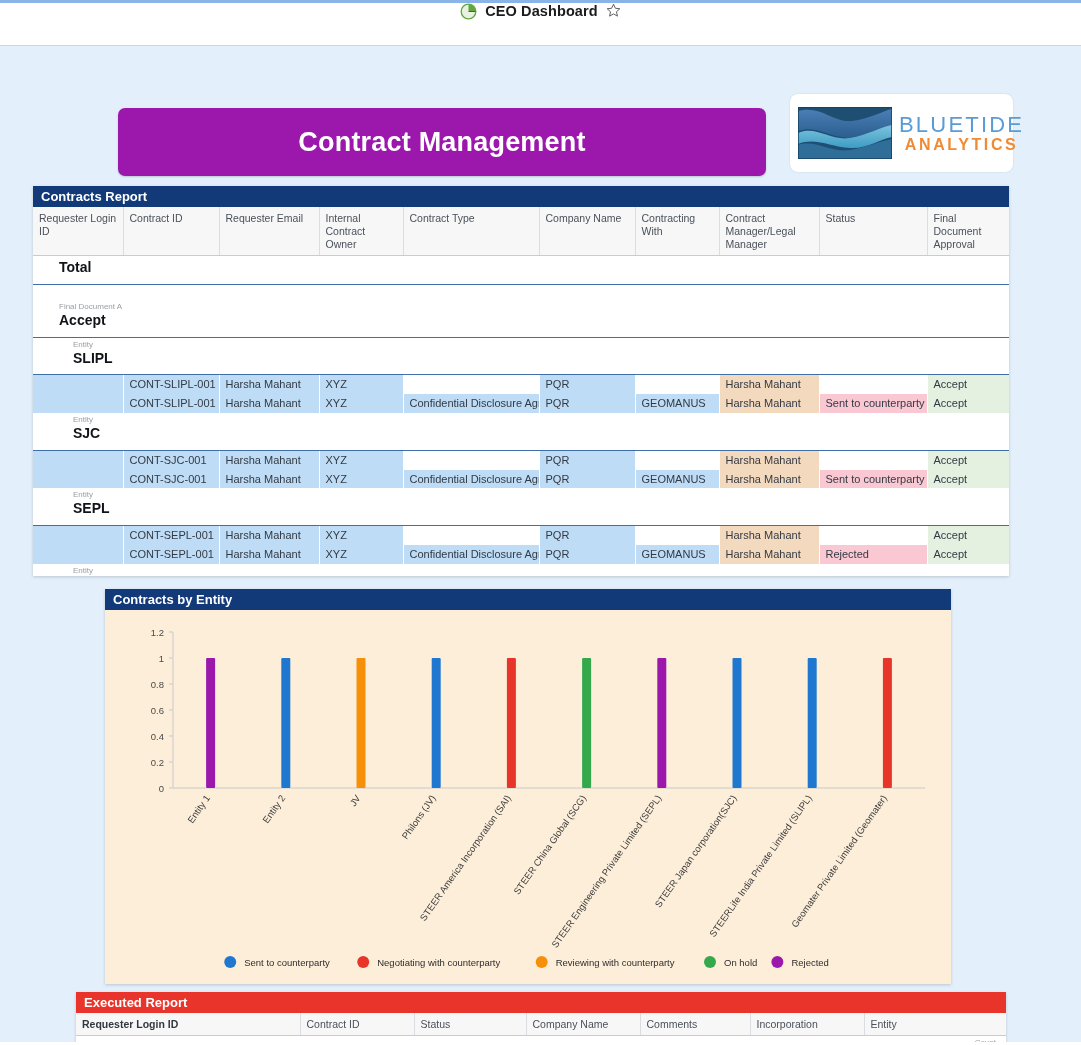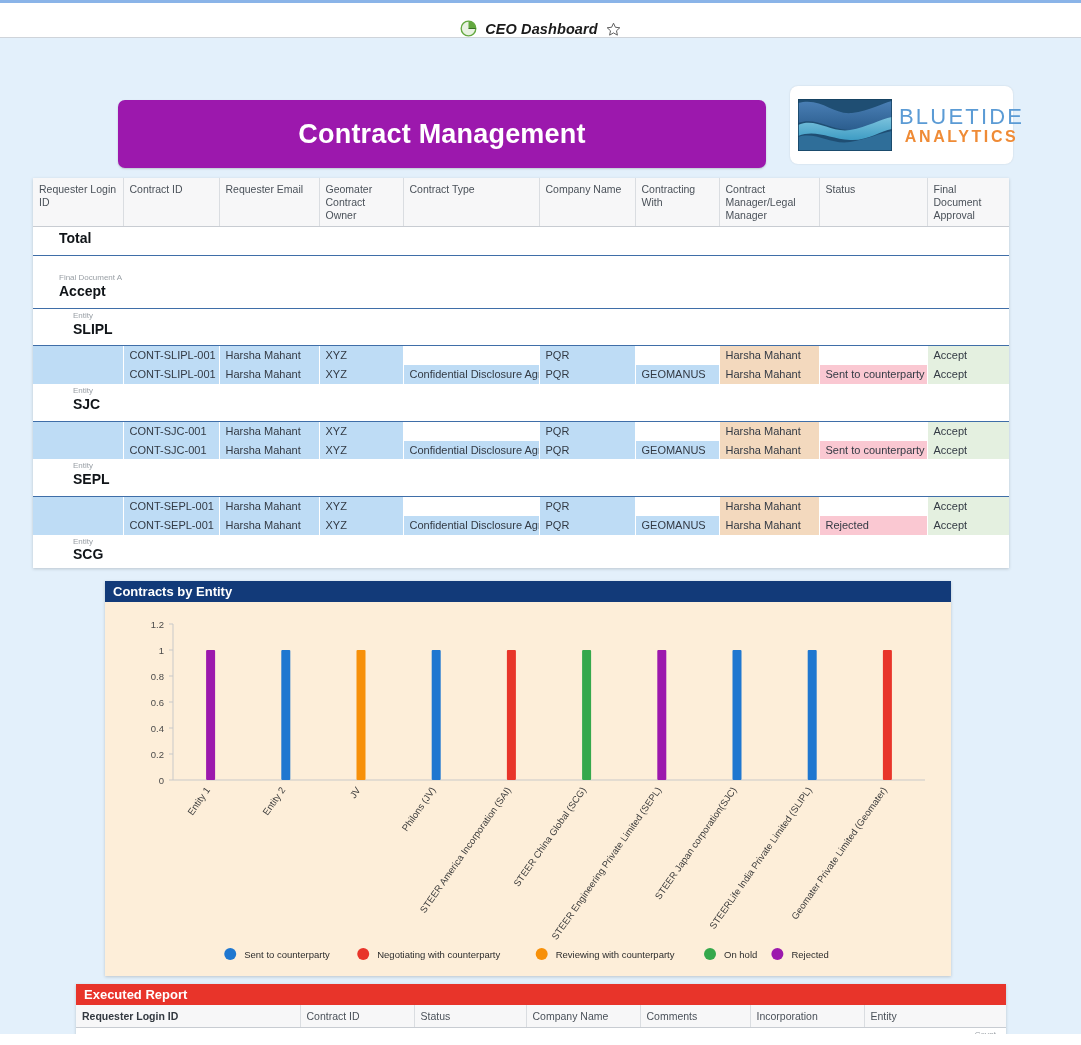--- a/index.html
+++ b/index.html
@@ -7,29 +7,28 @@
   html, body {
     margin: 0; padding: 0;
     width: 1081px; height: 1045px;
     overflow: hidden;
     font-family: "Liberation Sans", sans-serif;
     background: #ffffff;
   }
 
   
   #topbar {
-    height: 38px;
+    height: 46px;
     background: #ffffff;
     border-top: 3px solid #8ab4e8;
     border-bottom: 1px solid #cfd4da;
     display: flex;
-    align-items: flex-end;
+    align-items: flex-start;
     justify-content: center;
     gap: 8px;
-    font-style: italic;
   }
   #topbar .tab-title {
     font-size: 14.5px;
     font-weight: bold;
     color: #1b1b1b;
     letter-spacing: .1px;
   }
   .pie-icon { width: 17px; height: 17px; display: block; }
   .star-icon { width: 15px; height: 15px; display: block; }
 
@@ -253,39 +252,42 @@
         </svg>
       </span>
       <span class="words">
         <span class="w1">BLUETIDE</span>
         <span class="w2">ANALYTICS</span>
       </span>
     </div>
   </div>
 
   <div class="report" id="contracts-report">
+    <div class="report-head head-navy">
+      <span>Contracts Report</span>
+    </div>
     <table class="grid">
       <colgroup>
         <col style="width:90px">
           <col style="width:96px">
           <col style="width:100px">
         <col style="width:84px">
           <col style="width:136px">
           <col style="width:96px">
         <col style="width:84px">
           <col style="width:100px">
           <col style="width:108px">
         <col style="width:82px">
       </colgroup>
       <thead>
           <tr id="cr-head">
             <th>Requester Login ID</th>
             <th>Contract ID</th>
             <th>Requester Email</th>
-            <th>Geomater Contract Owner</th>
+            <th>Internal Contract Owner</th>
             <th>Contract Type</th>
             <th>Company Name</th>
             <th>Contracting With</th>
             <th>Contract Manager/Legal Manager</th>
             <th>Status</th>
             <th>Final Document Approval</th>
           </tr>
         </thead>
       <tbody id="cr-body">
           <tr class="grouprow">

